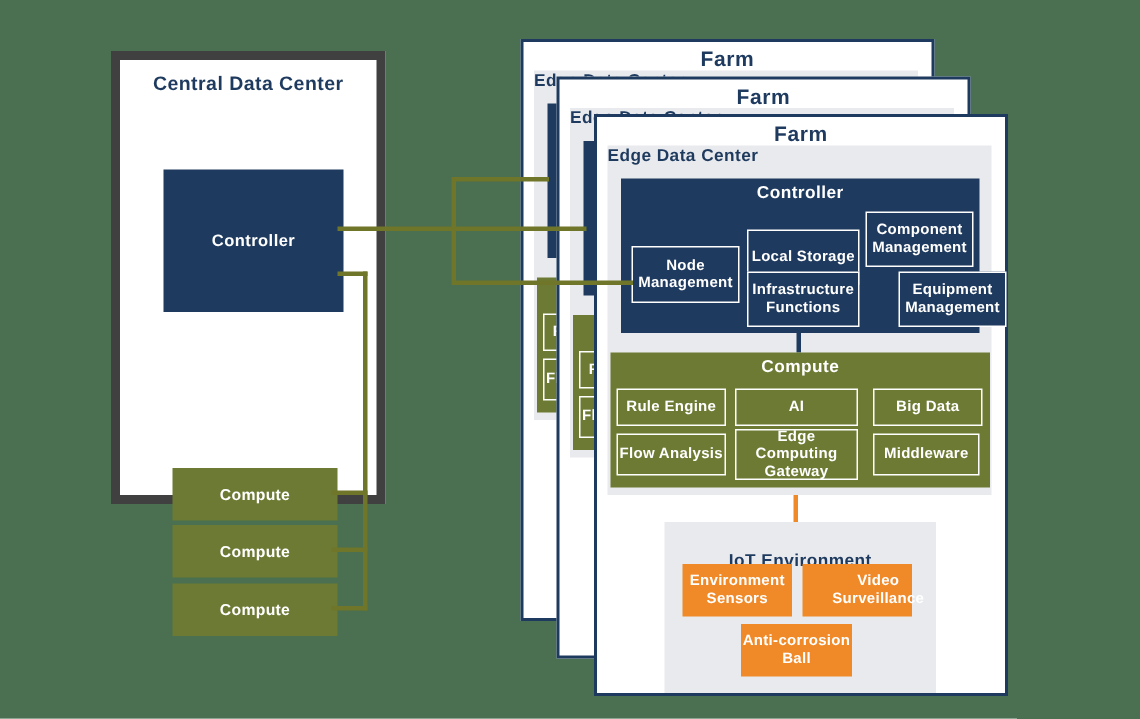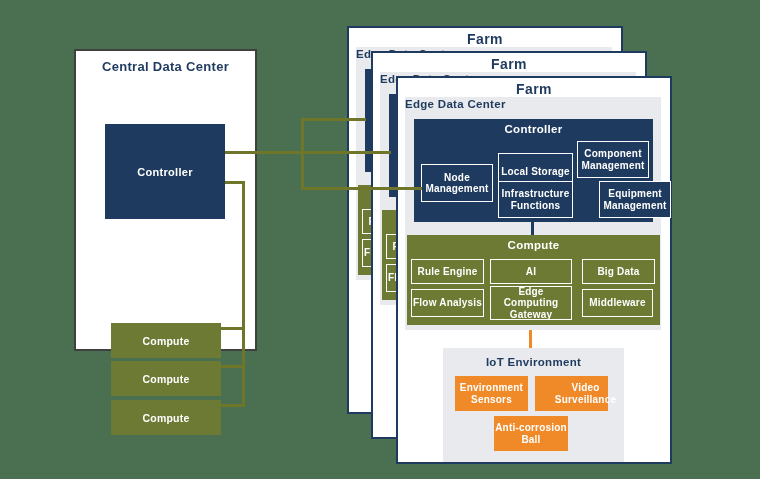--- a/index.html
+++ b/index.html
@@ -2,22 +2,22 @@
 <html><head>
 <meta charset="utf-8">
 <style>
   * { margin:0; padding:0; box-sizing:border-box; }
   html,body { width:760px; height:479px; overflow:hidden; }
   body { font-family:"Liberation Sans", sans-serif; font-weight:bold; }
 
   .stage { position:relative; width:760px; height:479px; background:#4A7051; }
 
   
-  .central { position:absolute; left:74px; top:49px; width:183px; height:302px;
-             background:#FFFFFF; border:2px solid #404040; }
+  .central { position:absolute; left:74px; top:34px; width:183px; height:302px;
+             background:#FFFFFF; border:6px solid #404040; }
   .central-title { margin-top:8px; text-align:center; font-size:13px; color:#1E3A5E; letter-spacing:.3px; }
   .central-controller { position:absolute; left:29px; top:73px; width:120px; height:95px;
              background:#1E3A5E; color:#FFFFFF; font-size:11px; letter-spacing:.3px;
              display:flex; align-items:center; justify-content:center; }
   .central-compute { position:absolute; left:35px; width:110px; height:35px; background:#6D7A33;
              color:#FFFFFF; font-size:10.5px; letter-spacing:.2px;
              display:flex; align-items:center; justify-content:center; }
   .cc1 { top:272px; } .cc2 { top:310px; } .cc3 { top:349px; }
 
   
@@ -50,21 +50,21 @@
   .sub-rule       { left:4px;   top:24px; width:73px; height:25px; }
   .sub-ai         { left:83px;  top:24px; width:82px; height:25px; }
   .sub-big        { left:175px; top:24px; width:73px; height:25px; }
   .sub-flow       { left:4px;   top:54px; width:73px; height:28px; }
   .sub-ecg        { left:83px;  top:51px; width:82px; height:34px; }
   .sub-middleware { left:175px; top:54px; width:71px; height:28px; }
 
   .conn-orange { position:absolute; left:131px; top:252px; width:3px; height:20px; background:#F08A28; }
 
   .iot-box { position:absolute; left:45px; top:270px; width:181px; height:114px; background:#E9EAED; }
-  .iot-title { padding-top:8px; text-align:center; font-size:11.5px; color:#1E3A5E; letter-spacing:.3px; }
+  .iot-title { padding-top:20px; text-align:center; font-size:11.5px; color:#1E3A5E; letter-spacing:.3px; }
   .iot-item { position:absolute; background:#F08A28; color:#FFFFFF; font-size:10px; line-height:1.15;
               letter-spacing:.2px; text-align:center; display:flex; align-items:center; justify-content:center; }
   .iot-env   { left:12px; top:28px; width:73px; height:35px; }
   .iot-video { left:92px; top:28px; width:73px; height:35px;padding-left:28px; }
   .iot-anti  { left:51px; top:68px; width:74px; height:35px; }
 
   
   .line { position:absolute; background:#6F7529; z-index:10; }
   .line-trunk-h   { left:225px; top:151px; width:77px;  height:3px; }
   .line-trunk-v   { left:301px; top:118px; width:3px;   height:72px; }

